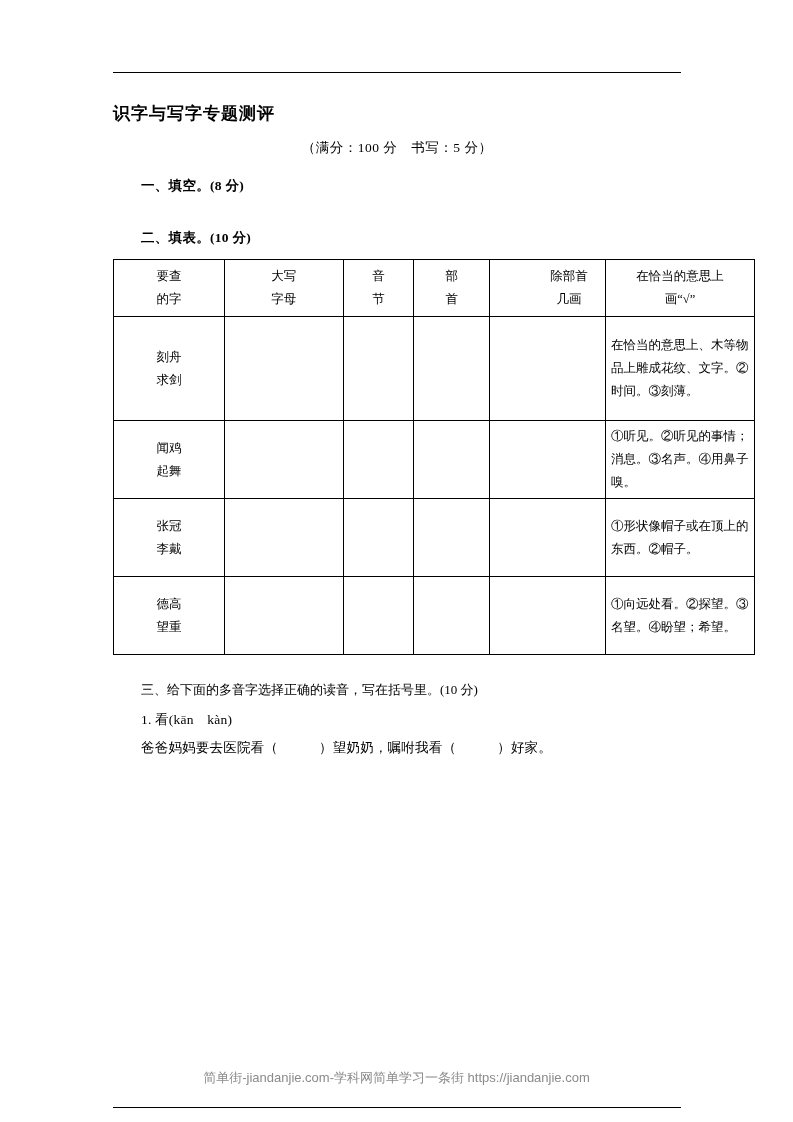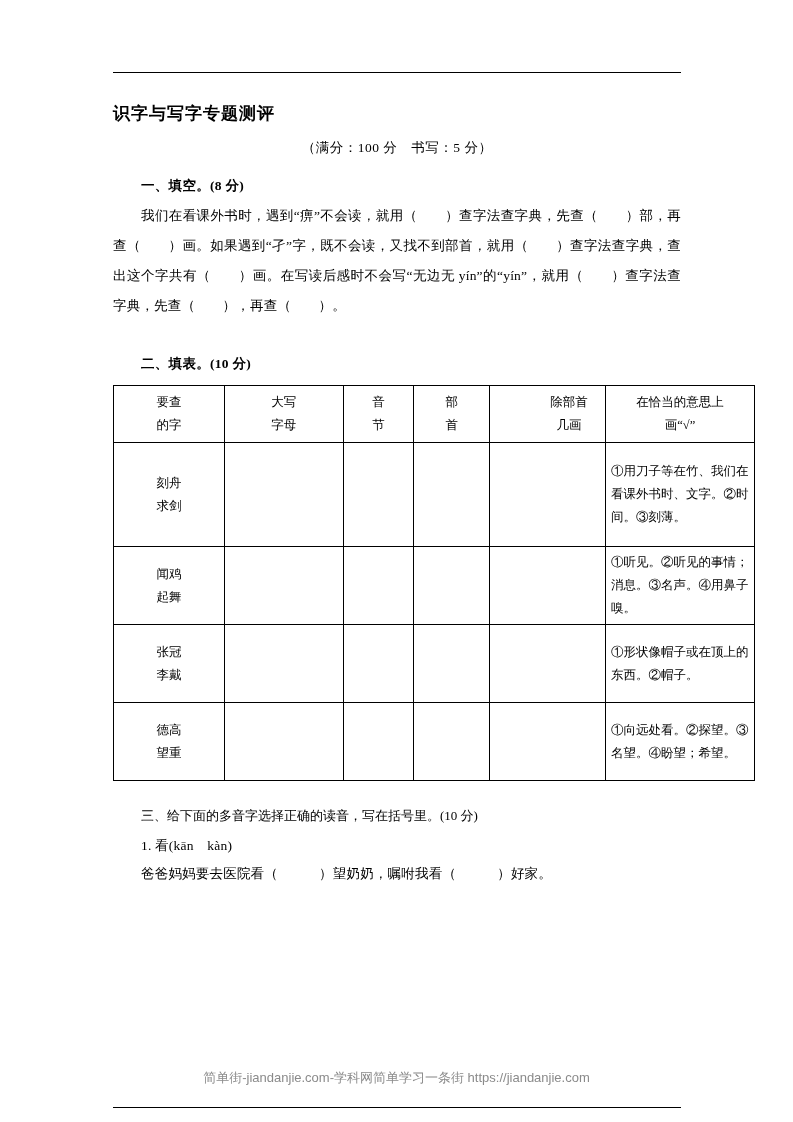--- a/index.html
+++ b/index.html
@@ -144,21 +144,20 @@
 <div class="page">
 
   <div class="top-rule"></div>
 
   <div class="content">
 
     <div class="doc-title">识字与写字专题测评</div>
     <div class="doc-subtitle">（满分：100 分　书写：5 分）</div>
 
     <div class="section-head">一、填空。(8 分)</div>
-    <div class="para">我们在看课外书时，遇到“痹”不会读，就用（　　）查字法查字典，先查（　　）部，再查（　　）画。如果遇到“孑”字，既不会读，又找不到部首，就用（　　）查字法查字典，查出这个字共有（　　）画。在写读后感时不会写“无边无 yín”的“yín”，就用（　　）查字法查字典，先查（　　），再查（　　）。</div>
 
     <div class="section-head" style="margin-top:34px;font-family:Liberation Serif, serif;">二、填表。(10 分)</div>
 
     <table class="fill-table">
       <colgroup>
         <col class="col-1">
           <col class="col-2">
           <col class="col-3">
           <col class="col-4">
           <col class="col-5">
@@ -179,21 +178,21 @@
         <td class="hcell" style="white-space:pre-line;">在恰当的意思上
 画“√”</td>
       </tr>
       <tr class="row-h1">
         <td class="idiom-cell" style="white-space:pre-line;">刻舟
 求剑</td>
         <td></td>
         <td></td>
         <td></td>
         <td></td>
-        <td class="mean-cell">①用刀子等在竹、我们在看课外书时、文字。②时间。③刻薄。</td>
+        <td class="mean-cell">在恰当的意思上、木等物品上雕成花纹、文字。②时间。③刻薄。</td>
       </tr>
       <tr class="row-h2">
         <td class="idiom-cell" style="white-space:pre-line;">闻鸡
 起舞</td>
         <td></td>
         <td></td>
         <td></td>
         <td></td>
         <td class="mean-cell">①听见。②听见的事情；消息。③名声。④用鼻子嗅。</td>
       </tr>

